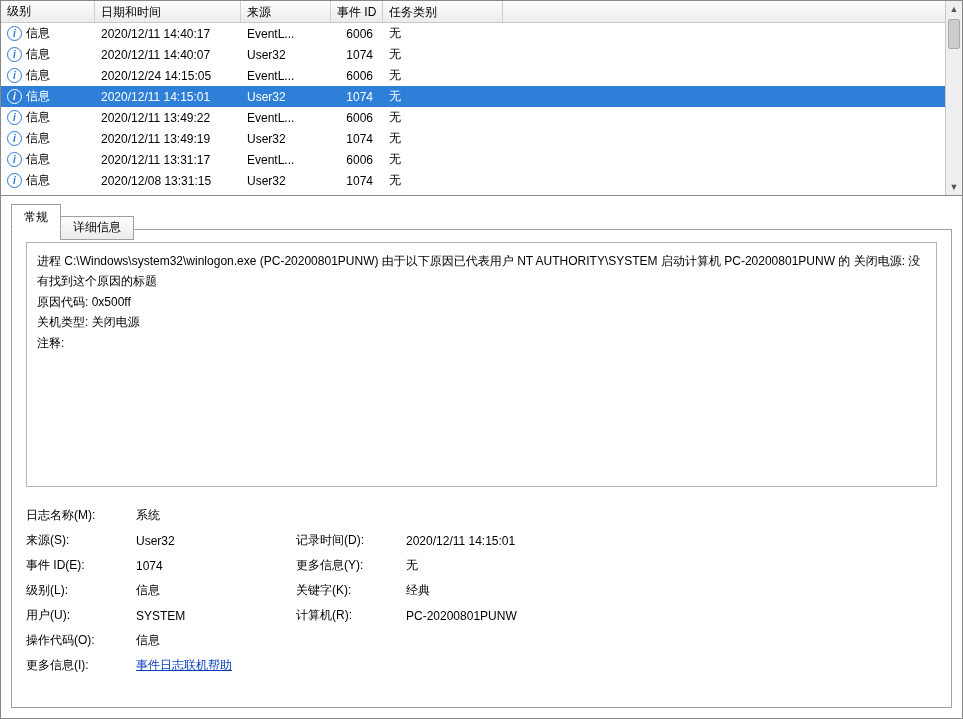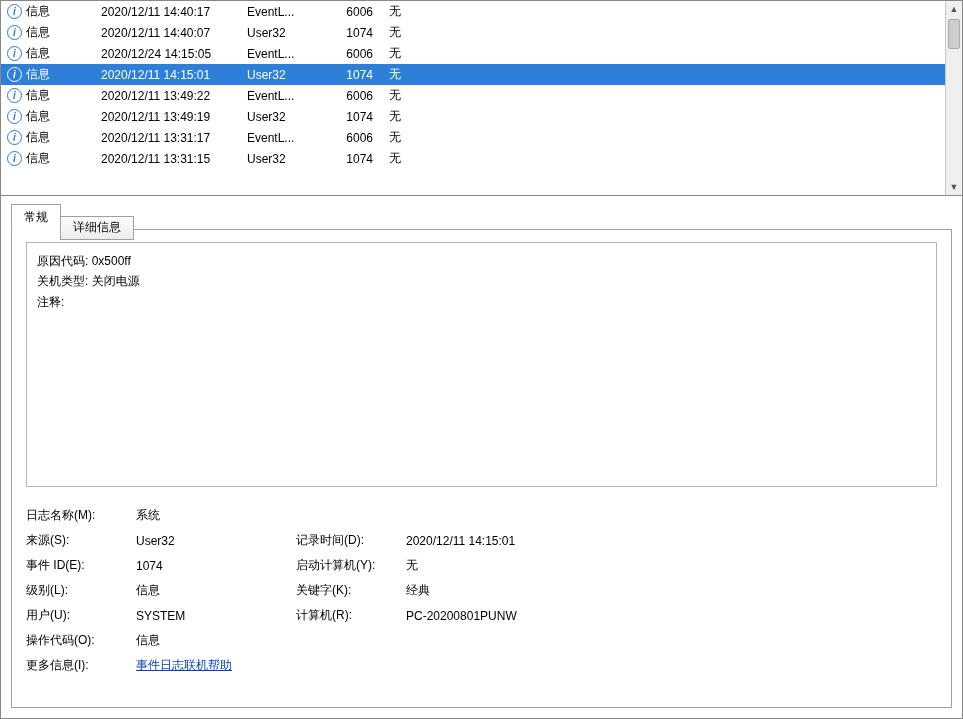--- a/index.html
+++ b/index.html
@@ -45,20 +45,27 @@
   .meta .label { color: #000; }
   .meta a { color: #0a3fbf; text-decoration: underline; }
 </style>
 </head>
 <body>
 
 <div class="outer">
 
   <div class="list-wrap">
     <div class="list">
+      <div class="list-header">
+        <div class="col col-level">级别</div>
+        <div class="col col-date">日期和时间</div>
+        <div class="col col-src">来源</div>
+        <div class="col col-id">事件 ID</div>
+        <div class="col col-cat">任务类别</div>
+      </div>
       <div id="rows">
           <div class="list-row">
             <div class="col col-level">
               <span class="info-icon">i</span>
               <span>信息</span>
             </div>
             <div class="col col-date">2020/12/11 14:40:17</div>
             <div class="col col-src">EventL...</div>
             <div class="col col-id">6006</div>
             <div class="col col-cat">无</div>
@@ -121,21 +128,21 @@
             <div class="col col-date">2020/12/11 13:31:17</div>
             <div class="col col-src">EventL...</div>
             <div class="col col-id">6006</div>
             <div class="col col-cat">无</div>
           </div>
           <div class="list-row">
             <div class="col col-level">
               <span class="info-icon">i</span>
               <span>信息</span>
             </div>
-            <div class="col col-date">2020/12/11 13:31:15</div>
+            <div class="col col-date">2020/12/08 13:31:15</div>
             <div class="col col-src">User32</div>
             <div class="col col-id">1074</div>
             <div class="col col-cat">无</div>
           </div>
         </div>
     </div>
     <div class="vscroll">
       <div class="arrow up">▲</div>
       <div class="thumb"></div>
       <div class="arrow down">▼</div>
@@ -144,39 +151,40 @@
 
 
   <div class="detail-body">
     <div class="tabs">
       <div class="tab active">常规</div>
       <div class="tab inactive">详细信息</div>
     </div>
     <div class="tab-page">
 
       <div class="desc-box">
+        <p>进程 C:\Windows\system32\winlogon.exe (PC-20200801PUNW) 由于以下原因已代表用户 NT AUTHORITY\SYSTEM 启动计算机 PC-20200801PUNW 的 关闭电源: 没有找到这个原因的标题</p>
         <p>原因代码: 0x500ff</p>
         <p>关机类型: 关闭电源</p>
         <p>注释:</p>
       </div>
 
       <div class="meta">
         <div class="label">日志名称(M):</div>
         <div>系统</div>
         <div></div>
           <div></div>
 
         <div class="label">来源(S):</div>
         <div>User32</div>
         <div class="label">记录时间(D):</div>
         <div>2020/12/11 14:15:01</div>
 
         <div class="label">事件 ID(E):</div>
         <div>1074</div>
-        <div class="label">启动计算机(Y):</div>
+        <div class="label">更多信息(Y):</div>
         <div>无</div>
 
         <div class="label">级别(L):</div>
         <div>信息</div>
         <div class="label">关键字(K):</div>
         <div>经典</div>
 
         <div class="label">用户(U):</div>
         <div>SYSTEM</div>
         <div class="label">计算机(R):</div>

